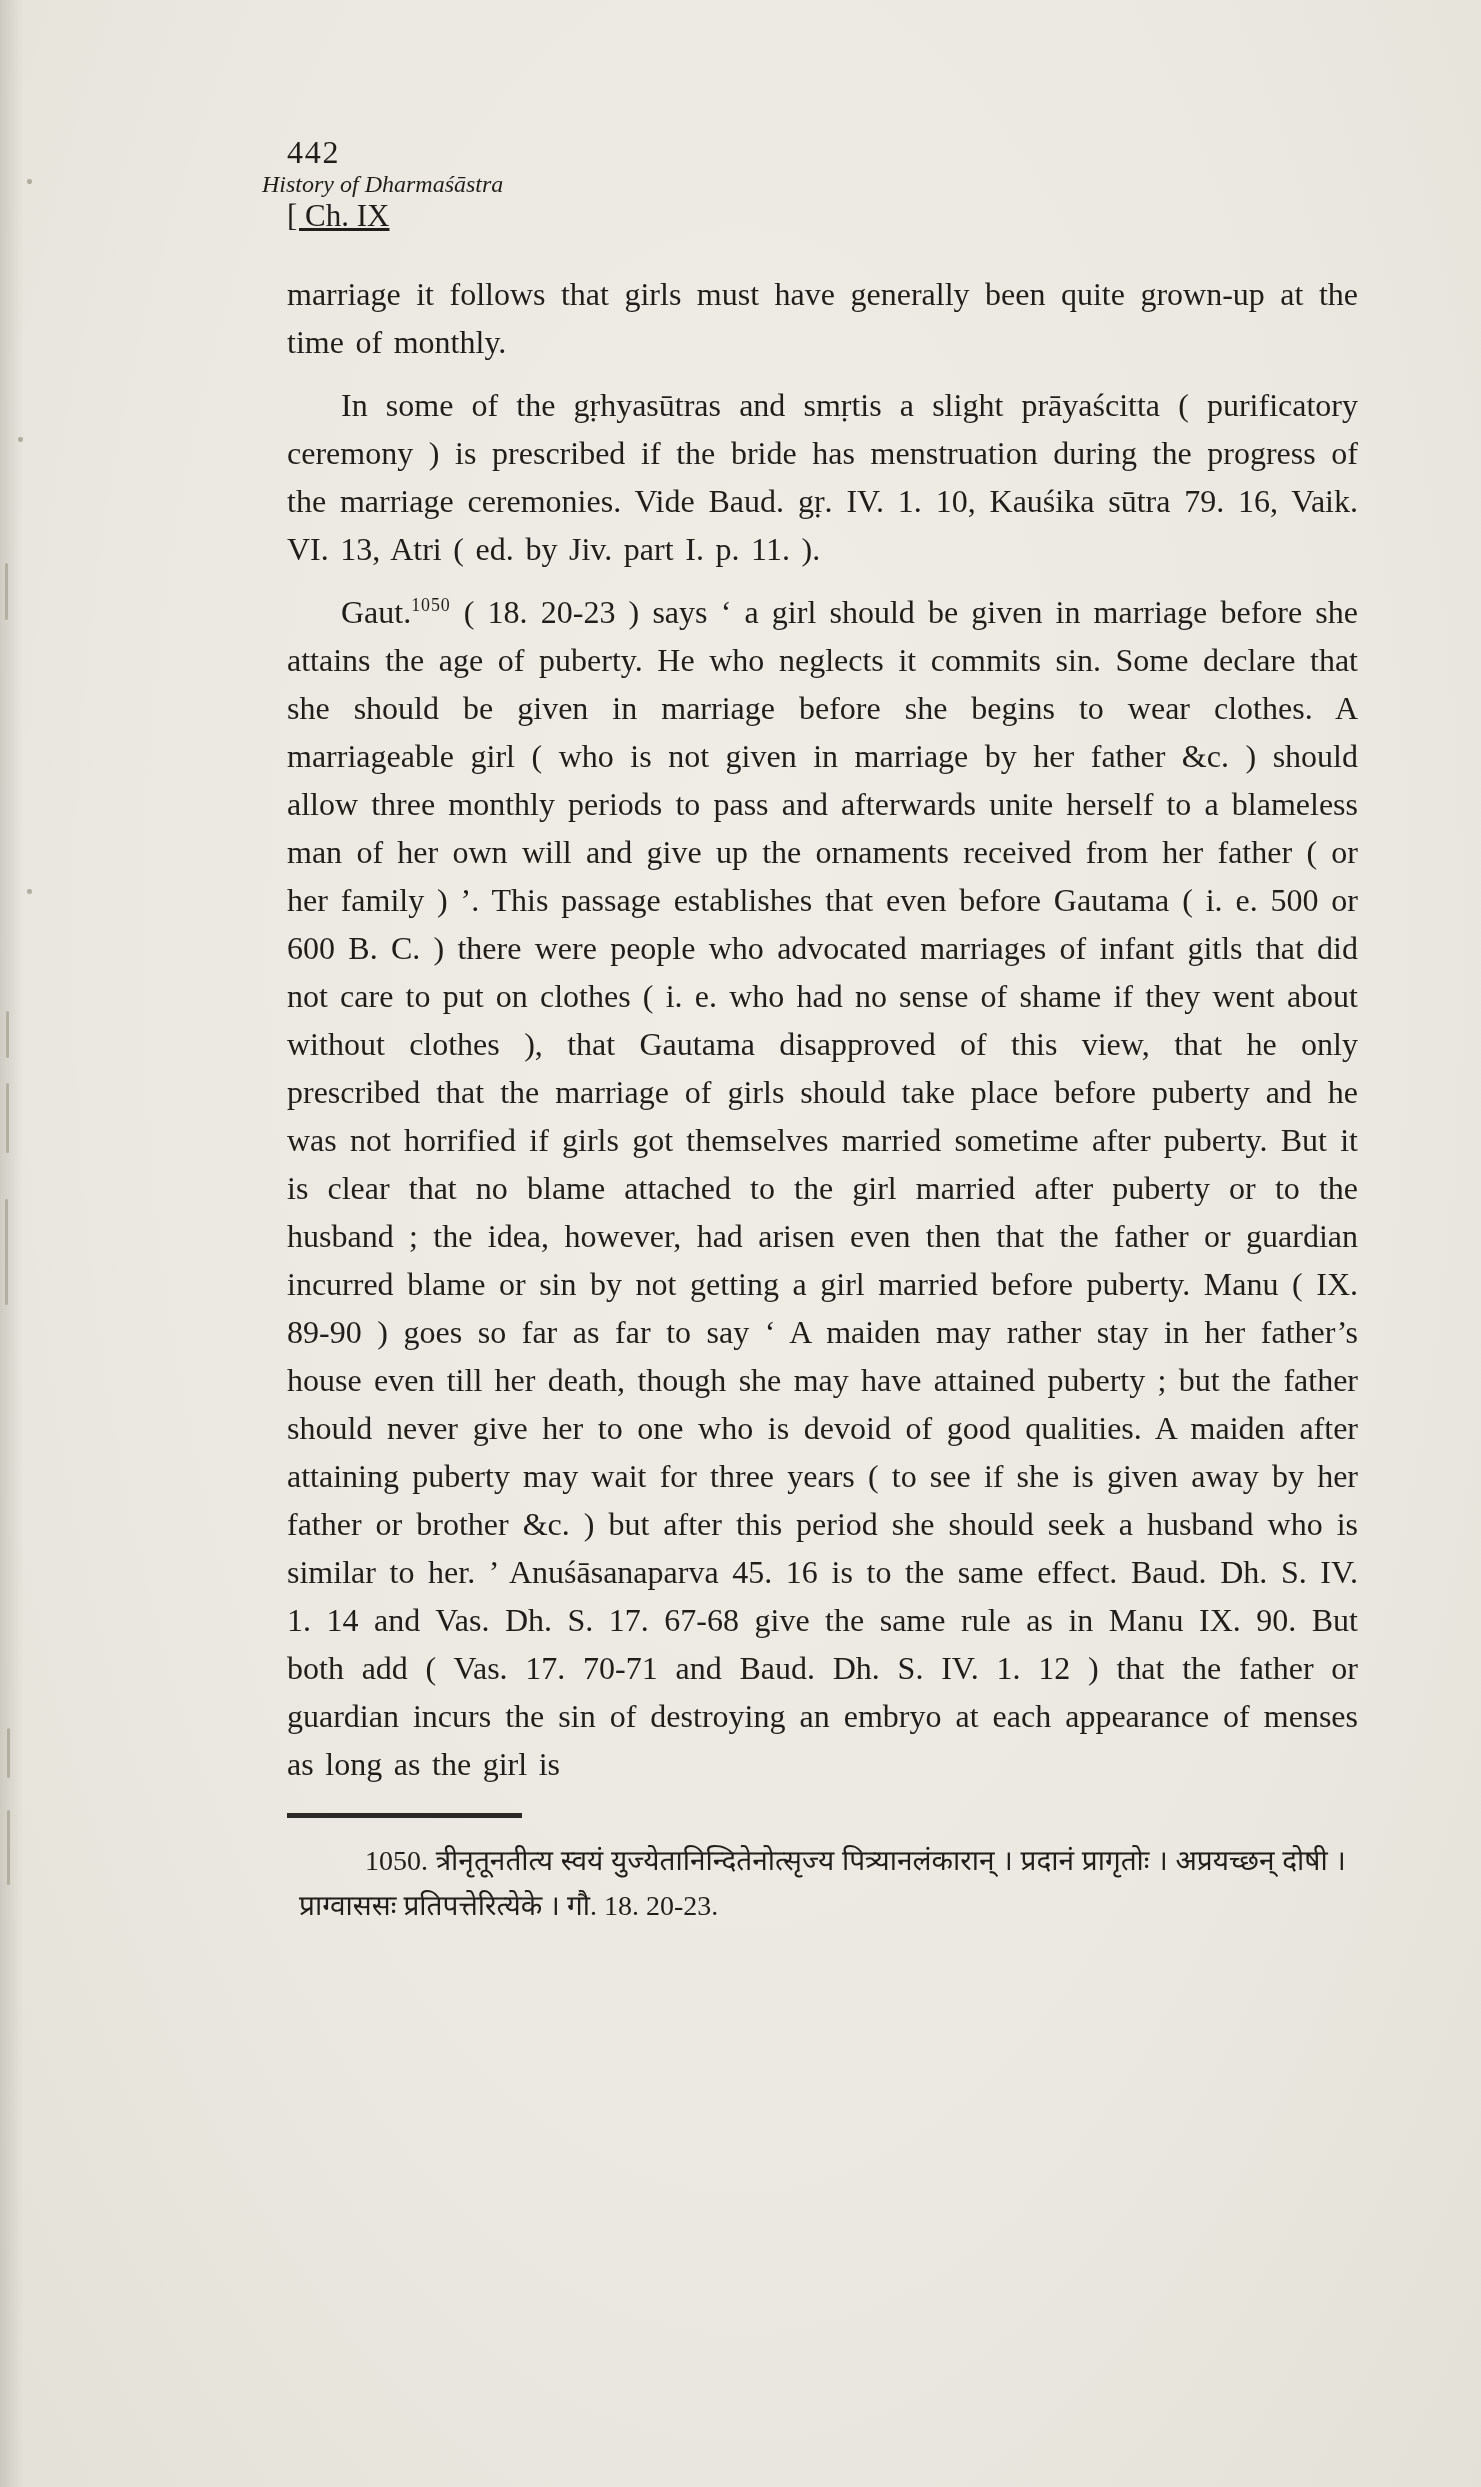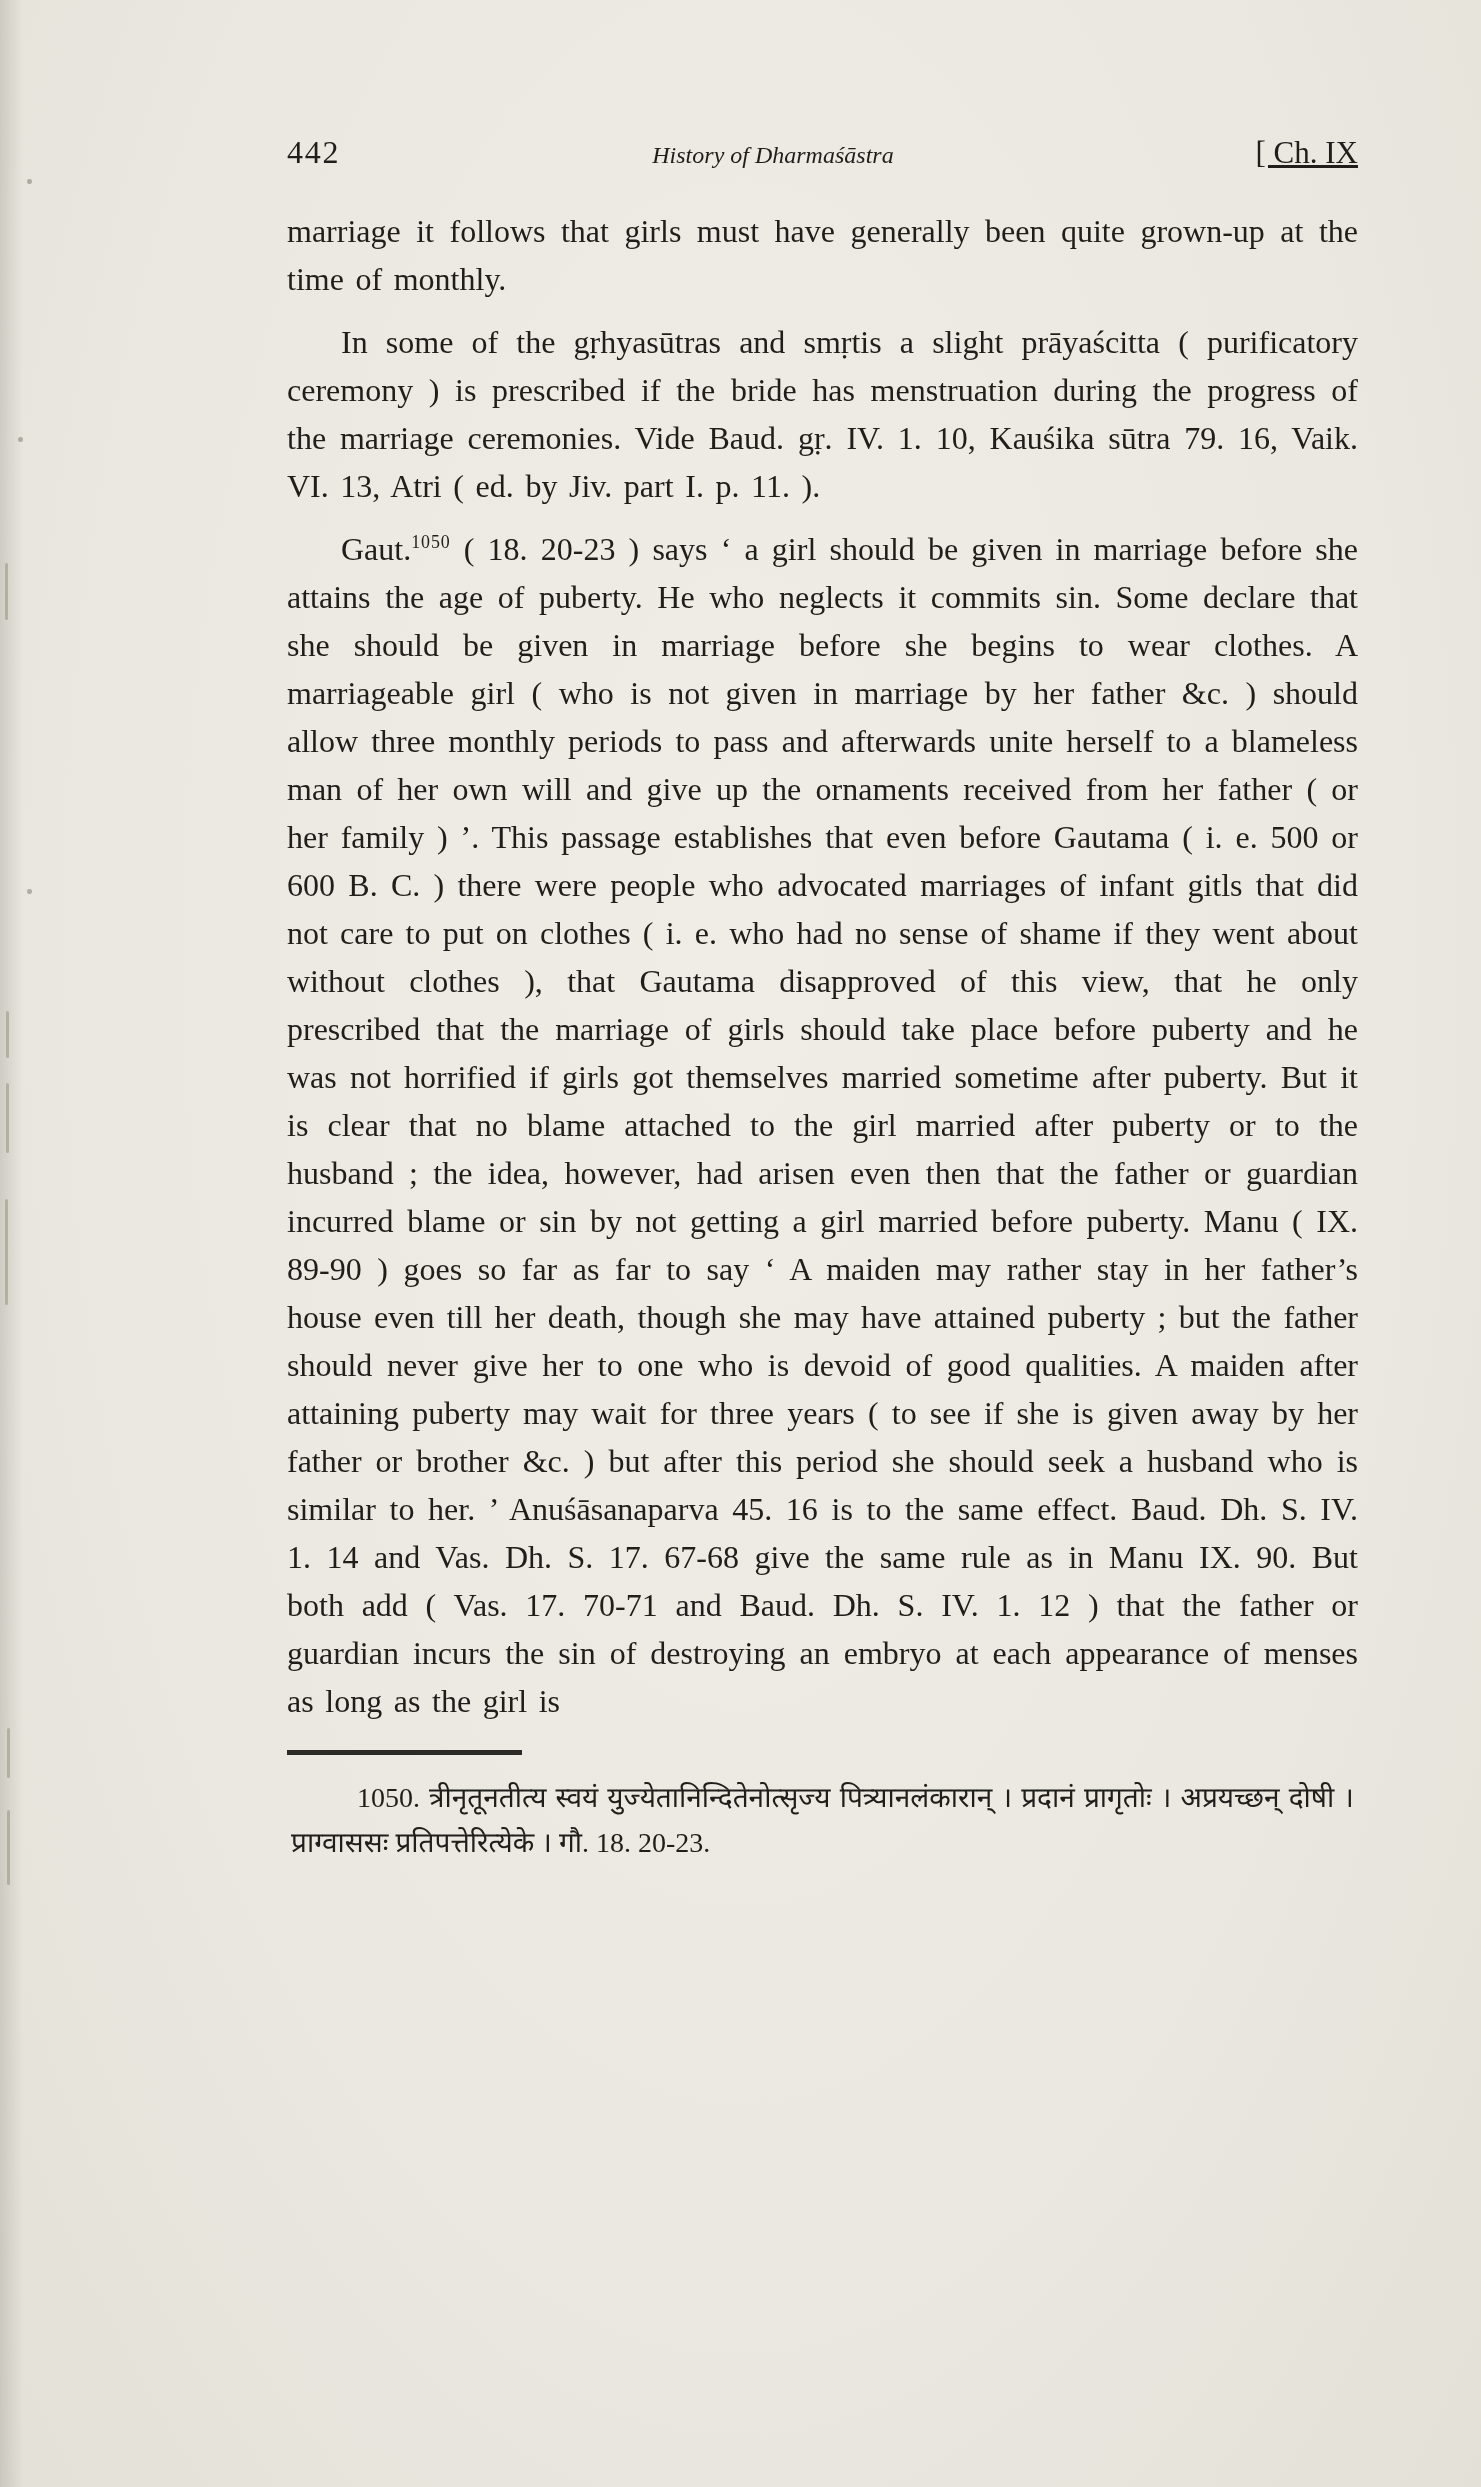--- a/index.html
+++ b/index.html
@@ -26,20 +26,21 @@
     background: linear-gradient(to right, rgba(90,86,76,0.18), rgba(90,86,76,0));
     pointer-events: none;
   }
   .header {
     display: flex;
     justify-content: space-between;
     align-items: baseline;
     width: 1071px;
     margin-bottom: 36px;
     font-size: 32px;
+    flex-direction: column;
   }
   .page-number { letter-spacing: 1.8px; }
   .running-title { font-style: italic; font-size: 24px; transform: translateX(-25px); }
   .chapter-label { font-size: 31px; text-decoration: underline; }
   .content {
     width: 1071px;
     font-size: 32px;
     line-height: 48px;
     text-align: justify;
     word-spacing: 3.6px;
@@ -58,21 +59,21 @@
     background: #2b2a26;
     margin-top: 25px;
   }
   .footnote {
     width: 1071px;
     margin-top: 20px;
     font-size: 28px;
     line-height: 45px;
     text-align: justify;
   }
-  .footnote p { margin: 4px; text-indent: 66px; }
+  .footnote p { margin: 12px; text-indent: 66px; }
   .artifact {
     position: absolute;
     background: #96927f;
     opacity: 0.55;
     border-radius: 1.8px;
     pointer-events: none;
   }
   .dot-artifact {
     position: absolute;
     width: 4.5px; height: 4.5px;

